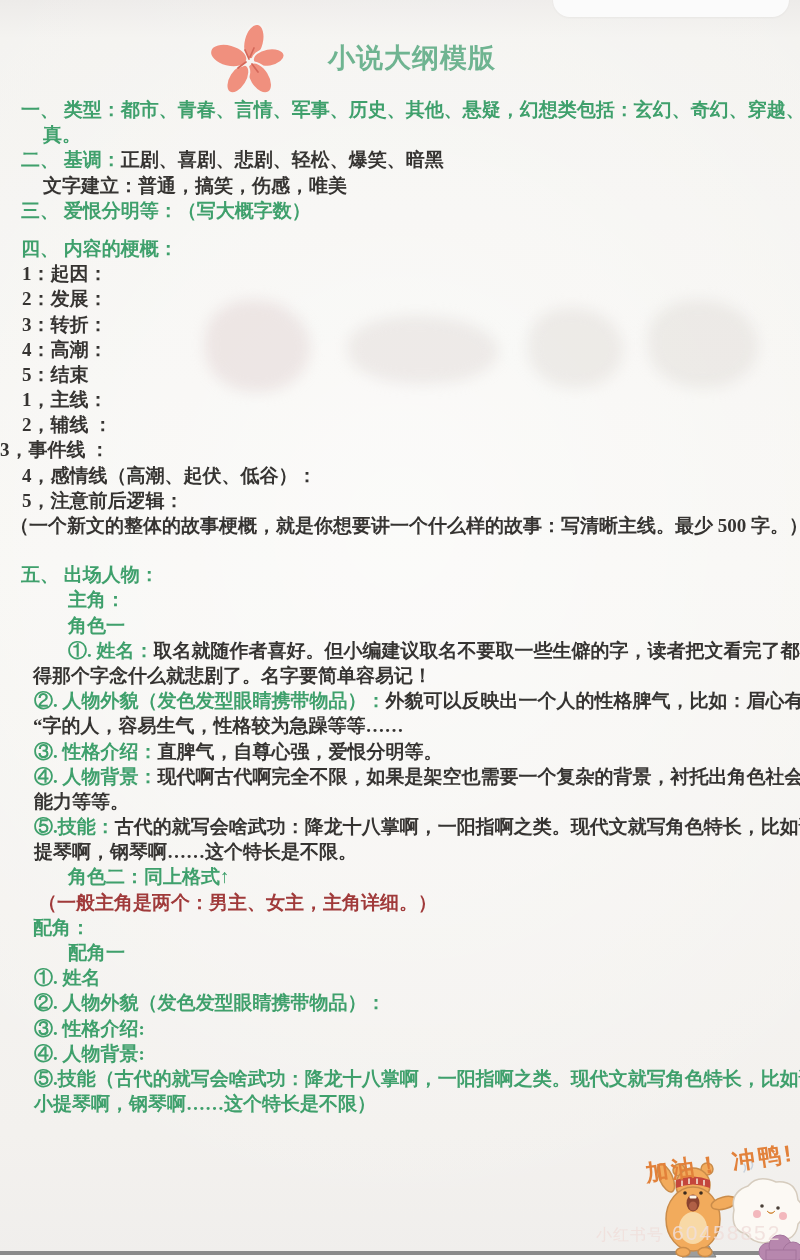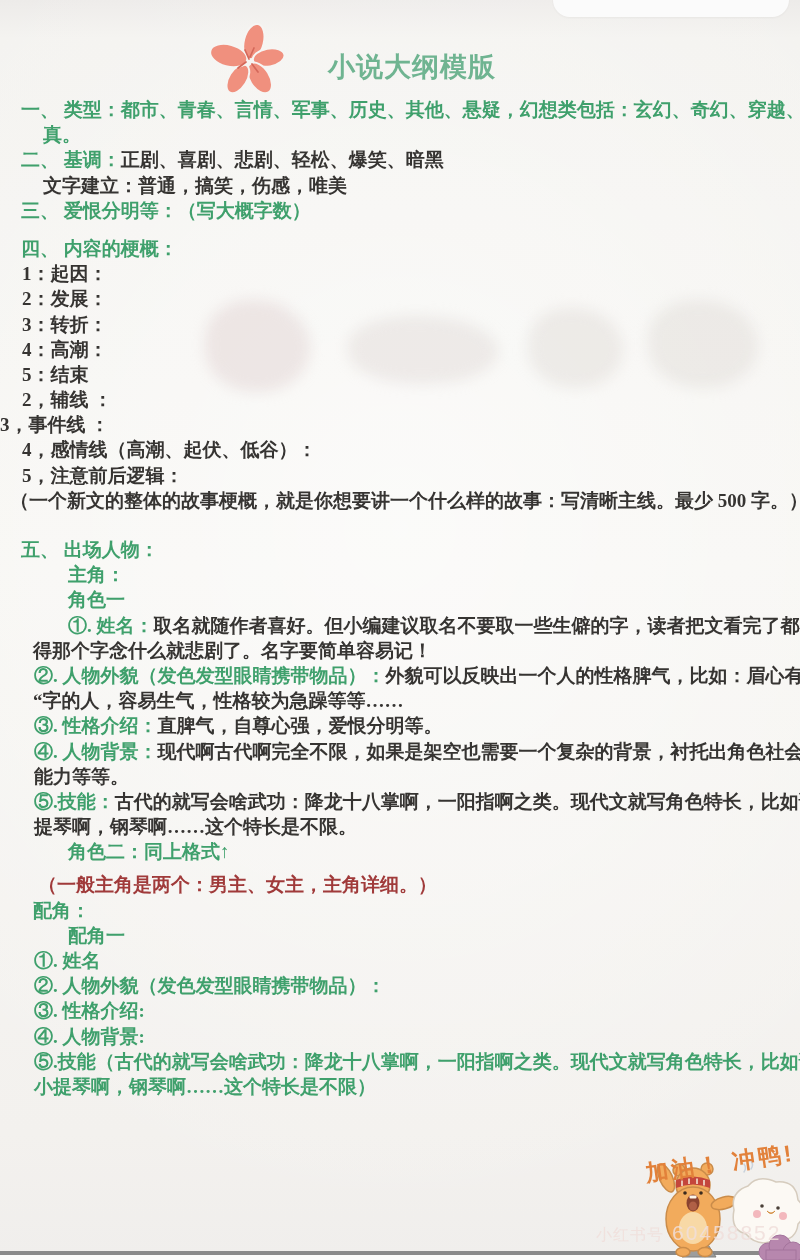--- a/index.html
+++ b/index.html
@@ -15,21 +15,21 @@
   }
   
   .topright-box{
     position:absolute;left:553px;top:-17px;width:236px;height:34px;
     border-radius:17px;background:#fdfdfd;opacity:.9;
     box-shadow:0 1px 3px rgba(0,0,0,.05);
   }
   
   .flower{position:absolute;left:205px;top:16px;}
   .title{
-    position:absolute;left:328px;top:49px;margin:0;
+    position:absolute;left:328px;top:40px;margin:0;
     font-size:27px;font-weight:700;letter-spacing:1px;
     color:var(--title-green);
   }
   
   .ghost{position:absolute;filter:blur(7px);border-radius:45% 55% 50% 50%;}
   .g1{left:205px;top:300px;width:105px;height:92px;background:rgba(221,203,203,.40);}
   .g2{left:348px;top:316px;width:150px;height:68px;background:rgba(217,211,207,.38);}
   .g3{left:528px;top:308px;width:95px;height:80px;background:rgba(218,212,208,.38);}
   .g4{left:648px;top:300px;width:110px;height:88px;background:rgba(218,212,208,.38);}
   
@@ -95,39 +95,40 @@
       <div class="line" style="margin-left: 43px;"><span class="seg-g">真。</span></div>
       <div class="line" style="margin-left: 21px;"><span class="seg-g">二、 基调：</span><span class="seg-k">正剧、喜剧、悲剧、轻松、爆笑、暗黑</span></div>
       <div class="line" style="margin-left: 43px;"><span class="seg-k">文字建立：普通，搞笑，伤感，唯美</span></div>
       <div class="line" style="margin-left: 21px;"><span class="seg-g">三、 爱恨分明等：（写大概字数）</span></div>
       <div class="line" style="margin-left: 21px; margin-top: 13px;"><span class="seg-g">四、 内容的梗概：</span></div>
       <div class="line" style="margin-left: 22px;"><span class="seg-k">1：起因：</span></div>
       <div class="line" style="margin-left: 22px;"><span class="seg-k">2：发展：</span></div>
       <div class="line" style="margin-left: 22px;"><span class="seg-k">3：转折：</span></div>
       <div class="line" style="margin-left: 22px;"><span class="seg-k">4：高潮：</span></div>
       <div class="line" style="margin-left: 22px;"><span class="seg-k">5：结束</span></div>
+      <div class="line" style="margin-left: 22px;"><span class="seg-k">1，主线：</span></div>
       <div class="line" style="margin-left: 22px;"><span class="seg-k">2，辅线 ：</span></div>
       <div class="line" style=""><span class="seg-k">3，事件线 ：</span></div>
       <div class="line" style="margin-left: 22px;"><span class="seg-k">4，感情线（高潮、起伏、低谷）：</span></div>
       <div class="line" style="margin-left: 22px;"><span class="seg-k">5，注意前后逻辑：</span></div>
       <div class="line" style="margin-left: 10px;"><span class="seg-k">（一个新文的整体的故事梗概，就是你想要讲一个什么样的故事：写清晰主线。最少 500 字。）</span></div>
       <div class="line" style="margin-left: 21px; margin-top: 24px;"><span class="seg-g">五、 出场人物：</span></div>
       <div class="line" style="margin-left: 68px;"><span class="seg-g">主角：</span></div>
       <div class="line" style="margin-left: 68px;"><span class="seg-g">角色一</span></div>
       <div class="line" style="margin-left: 68px;"><span class="seg-g">①. 姓名：</span><span class="seg-k">取名就随作者喜好。但小编建议取名不要取一些生僻的字，读者把文看完了都不认</span></div>
       <div class="line" style="margin-left: 33px;"><span class="seg-k">得那个字念什么就悲剧了。名字要简单容易记！</span></div>
       <div class="line" style="margin-left: 34px;"><span class="seg-g">②. 人物外貌（发色发型眼睛携带物品）：</span><span class="seg-k">外貌可以反映出一个人的性格脾气，比如：眉心有“川</span></div>
       <div class="line" style="margin-left: 33px;"><span class="seg-k">“字的人，容易生气，性格较为急躁等等……</span></div>
       <div class="line" style="margin-left: 34px;"><span class="seg-g">③. 性格介绍：</span><span class="seg-k">直脾气，自尊心强，爱恨分明等。</span></div>
       <div class="line" style="margin-left: 34px;"><span class="seg-g">④. 人物背景：</span><span class="seg-k">现代啊古代啊完全不限，如果是架空也需要一个复杂的背景，衬托出角色社会地位，</span></div>
       <div class="line" style="margin-left: 34px;"><span class="seg-k">能力等等。</span></div>
       <div class="line" style="margin-left: 34px;"><span class="seg-g">⑤.技能：</span><span class="seg-k">古代的就写会啥武功：降龙十八掌啊，一阳指啊之类。现代文就写角色特长，比如谁会小</span></div>
       <div class="line" style="margin-left: 34px;"><span class="seg-k">提琴啊，钢琴啊……这个特长是不限。</span></div>
       <div class="line" style="margin-left: 68px;"><span class="seg-g">角色二：同上格式↑</span></div>
-      <div class="line" style="margin-left: 38px; margin-top: 8px;"><span class="seg-r">（一般主角是两个：男主、女主，主角详细。）</span></div>
+      <div class="line" style="margin-left: 38px; "><span class="seg-r">（一般主角是两个：男主、女主，主角详细。）</span></div>
       <div class="line" style="margin-left: 33px;"><span class="seg-g">配角：</span></div>
       <div class="line" style="margin-left: 68px;"><span class="seg-g">配角一</span></div>
       <div class="line" style="margin-left: 34px;"><span class="seg-g">①. 姓名</span></div>
       <div class="line" style="margin-left: 34px;"><span class="seg-g">②. 人物外貌（发色发型眼睛携带物品）：</span></div>
       <div class="line" style="margin-left: 34px;"><span class="seg-g">③. 性格介绍:</span></div>
       <div class="line" style="margin-left: 34px;"><span class="seg-g">④. 人物背景:</span></div>
       <div class="line" style="margin-left: 34px;"><span class="seg-g">⑤.技能（古代的就写会啥武功：降龙十八掌啊，一阳指啊之类。现代文就写角色特长，比如谁会</span></div>
       <div class="line" style="margin-left: 34px;"><span class="seg-g">小提琴啊，钢琴啊……这个特长是不限）</span></div>
     </div>
 

